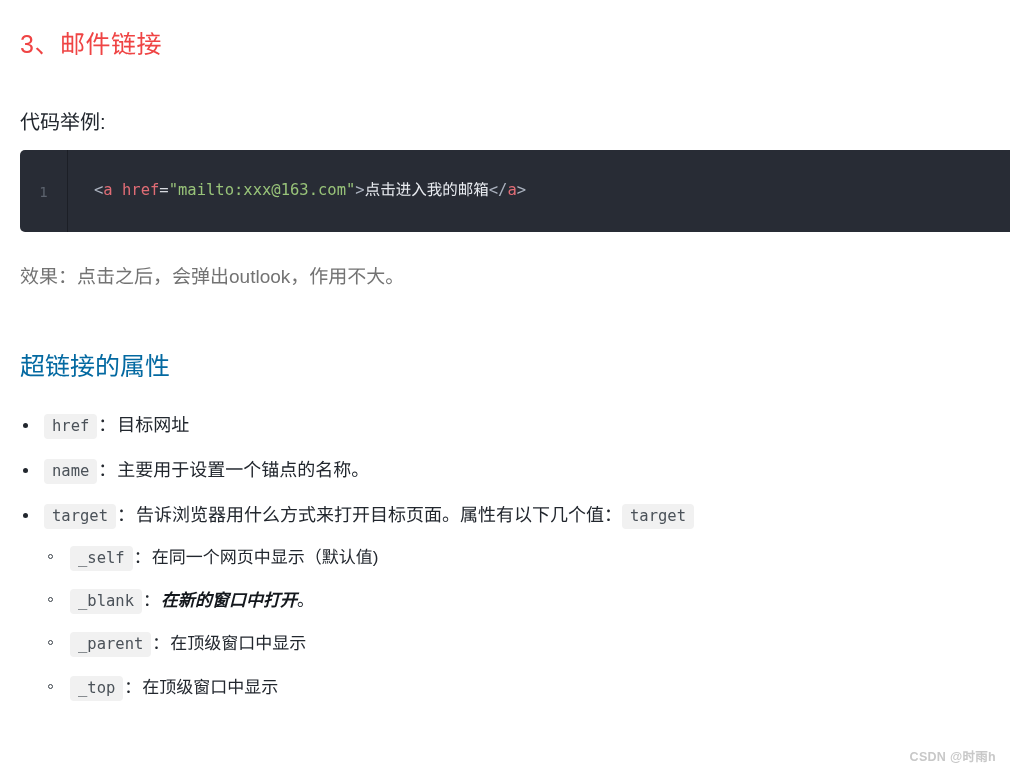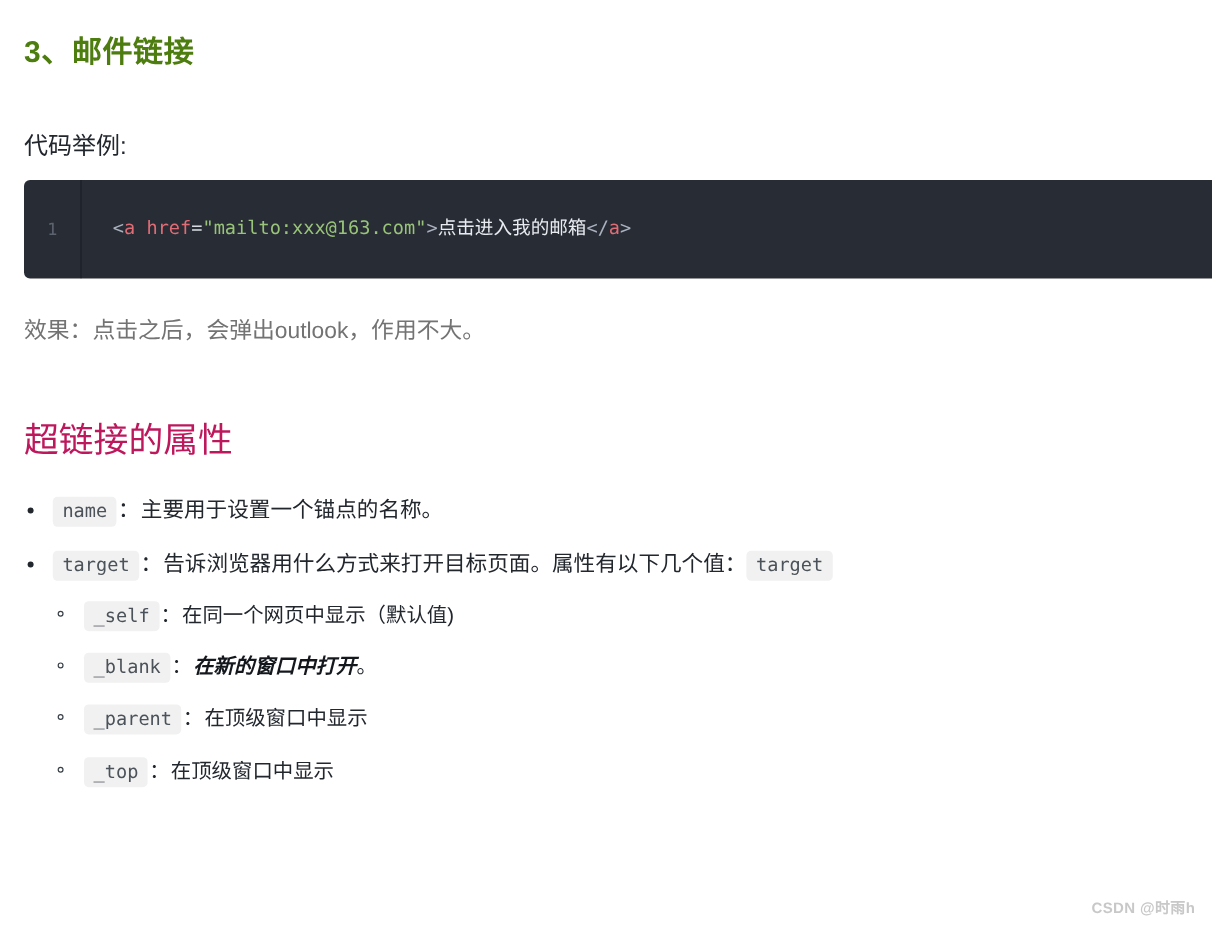--- a/index.html
+++ b/index.html
@@ -26,23 +26,23 @@
     padding: 0;
   }
 
   
   .h-sub {
     position: absolute;
     left: 20px;
     top: 28px;
     margin: 0;
     font-size: 25px;
-    font-weight: bold;
+    font-weight: normal;
     letter-spacing: 0.5px;
-    color: #4d7c0f;
+    color: #ef4444;
     line-height: 1.3;
   }
 
   .para-code-example {
     position: absolute;
     left: 20px;
     top: 106px;
     margin: 0;
     font-size: 20px;
     line-height: 1.6;
@@ -110,23 +110,23 @@
     line-height: 1.6;
     color: #737373;
   }
 
   
   .h-section {
     position: absolute;
     left: 20px;
     top: 350px;
     margin: 0;
-    font-size: 29px;
+    font-size: 25px;
     font-weight: normal;
-    color: #be185d;
+    color: #0369a1;
     line-height: 1.3;
   }
 
   
   .attr-list {
     position: absolute;
     left: 20px;
     top: 412px;
     width: 970px;
     margin: 0;
@@ -220,20 +220,23 @@
 
     </div>
   </div>
 
   <p class="para-effect">效果：点击之后，会弹出outlook，作用不大。</p>
 
   <h2 class="h-section">超链接的属性</h2>
 
   <ul class="attr-list">
 
+    <li class="attr-item">
+      <span class="bullet-disc"></span><code class="inline">href</code><span class="sep">：</span><span class="desc">目标网址</span>
+    </li>
 
 
     <li class="attr-item">
       <span class="bullet-disc"></span><code class="inline">name</code><span class="sep">：</span><span class="desc">主要用于设置一个锚点的名称。</span>
     </li>
 
     <li class="attr-item">
       <span class="bullet-disc"></span><code class="inline">target</code><span class="sep">：</span><span class="desc">告诉浏览器用什么方式来打开目标页面。属性有以下几个值：</span><code class="inline">target</code>
 
       <ul class="sub-list">

